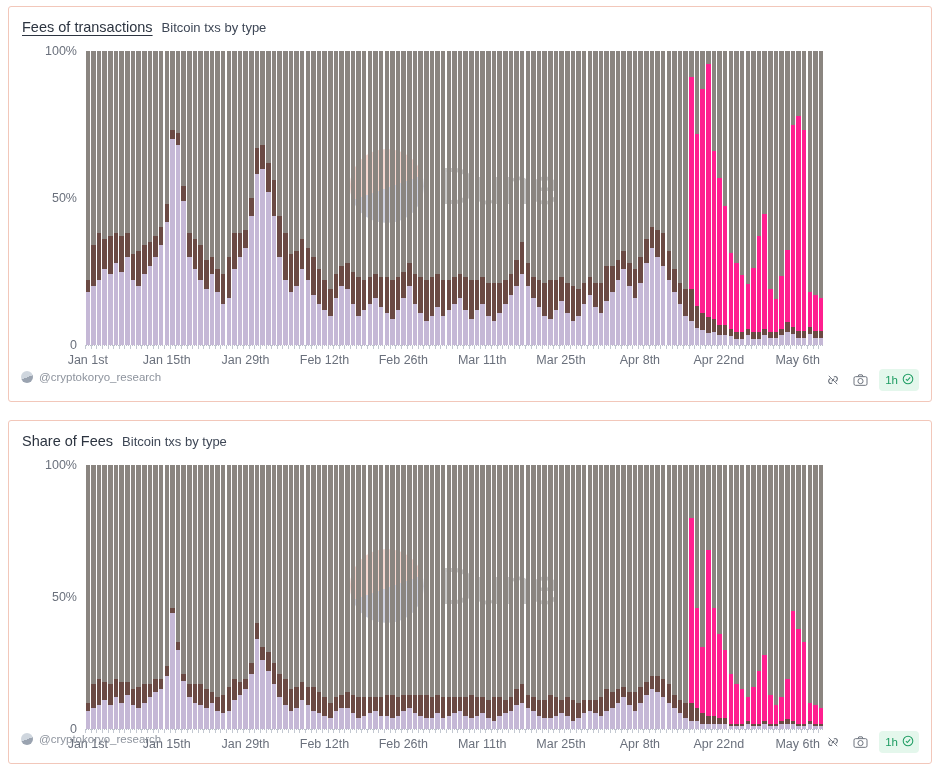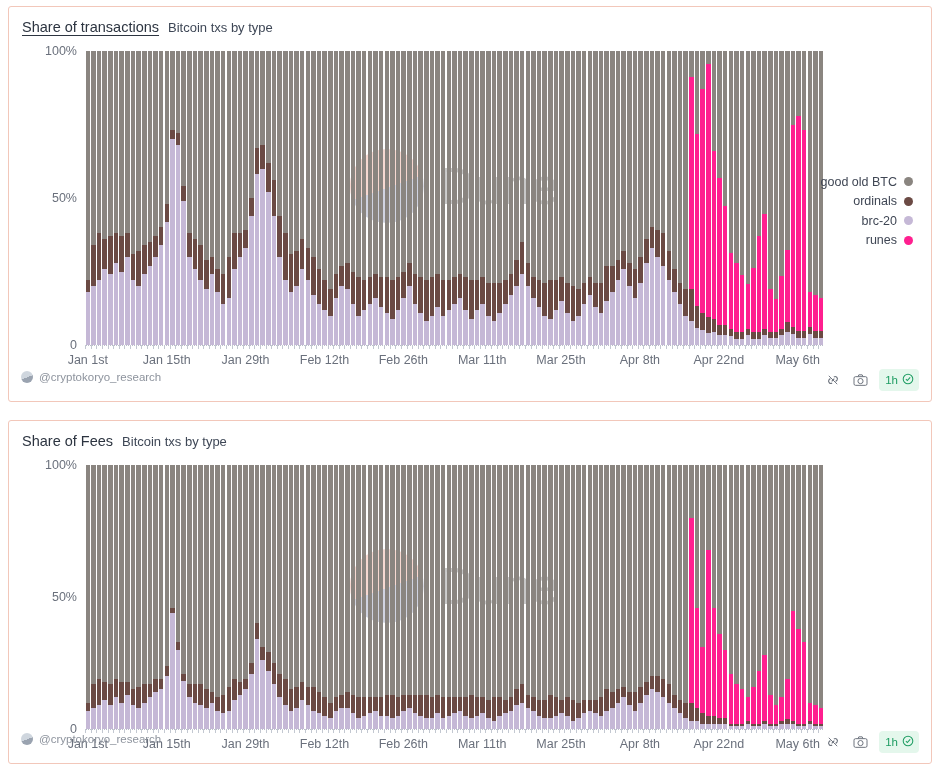--- a/index.html
+++ b/index.html
@@ -200,21 +200,21 @@
   .refresh-text { font-size: 11.5px; color: #1f9d63; }
 </style>
 </head>
 <body>
 
 <div class="page">
 
   <div class="panel" id="panel-tx">
 
     <div class="panel-header">
-      <span class="panel-title-link">Share of transactions</span>
+      <span class="panel-title-link">Fees of transactions</span>
       <span class="panel-subtitle">Bitcoin txs by type</span>
     </div>
 
     <div class="plot-wrap" id="plot-tx">
       <div class="yaxis">
           <div class="ytick" style="top: 294px;">0</div>
           <div class="ytick" style="top: 147px;">50%</div>
           <div class="ytick" style="top: 0px;">100%</div>
         </div>
       <div class="plot-area">
@@ -1045,38 +1045,20 @@
           <div class="xtick" style="left: 32.4427%;">Feb 12th</div>
           <div class="xtick" style="left: 43.1298%;">Feb 26th</div>
           <div class="xtick" style="left: 53.8168%;">Mar 11th</div>
           <div class="xtick" style="left: 64.5038%;">Mar 25th</div>
           <div class="xtick" style="left: 75.1908%;">Apr 8th</div>
           <div class="xtick" style="left: 85.8779%;">Apr 22nd</div>
           <div class="xtick" style="left: 96.5649%;">May 6th</div>
         </div>
     </div>
 
-    <div class="legend" id="legend-tx">
-        <div class="legend-item">
-          <span class="legend-label">good old BTC</span>
-          <span class="legend-dot" style="background: rgb(138, 133, 128);"></span>
-        </div>
-        <div class="legend-item">
-          <span class="legend-label">ordinals</span>
-          <span class="legend-dot" style="background: rgb(107, 74, 68);"></span>
-        </div>
-        <div class="legend-item">
-          <span class="legend-label">brc-20</span>
-          <span class="legend-dot" style="background: rgb(197, 184, 214);"></span>
-        </div>
-        <div class="legend-item">
-          <span class="legend-label">runes</span>
-          <span class="legend-dot" style="background: rgb(255, 31, 143);"></span>
-        </div>
-      </div>
 
     <div class="footer" id="footer-tx">
       <div class="author">
         <span class="avatar"></span>
         <span class="author-name">@cryptokoryo_research</span>
       </div>
       <div class="tools">
         <span class="tool-icon">
           <svg width="14" height="14" viewBox="0 0 16 16" fill="none" stroke="currentColor" stroke-width="1.3">
             <path d="M6.5 9.5 L9.5 6.5"></path>

